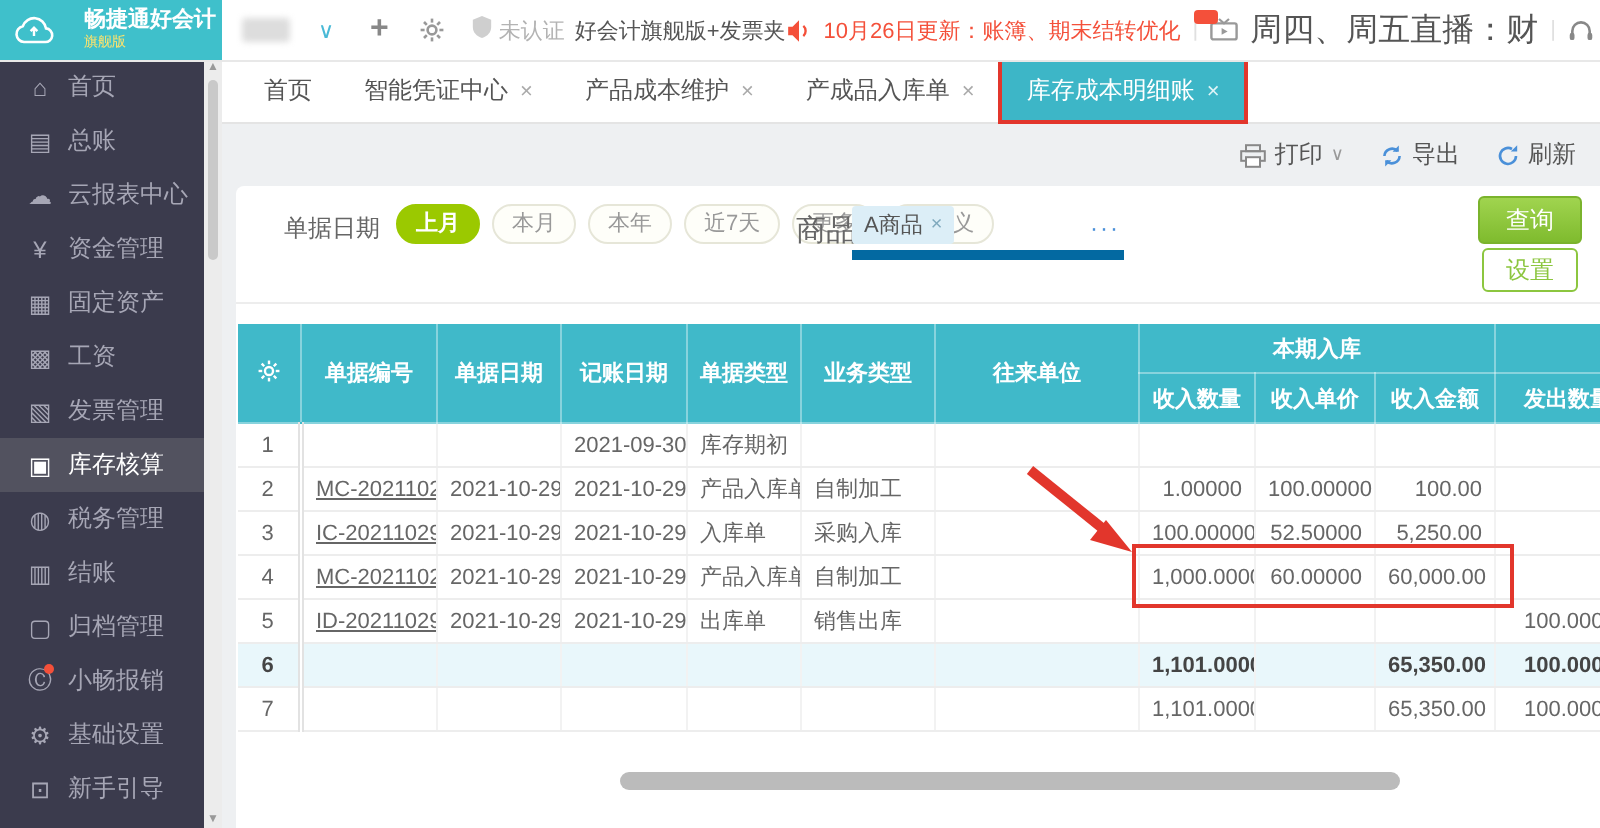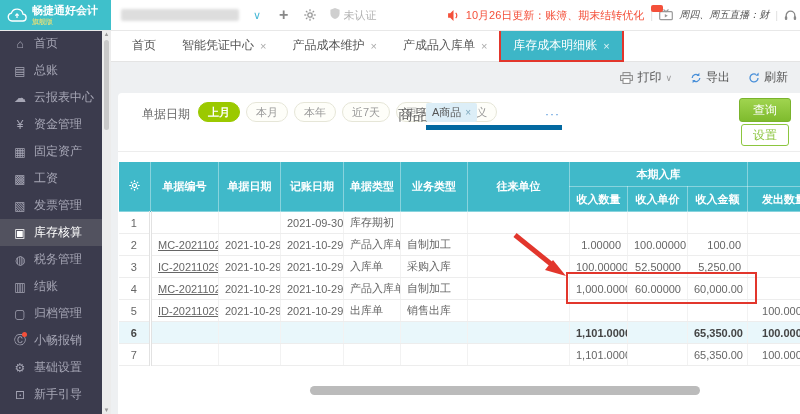--- a/index.html
+++ b/index.html
@@ -3,33 +3,33 @@
 <meta charset="utf-8">
 <style>
   html,body{margin:0;padding:0;}
   body{width:800px;height:414px;overflow:hidden;position:relative;
        font-family:"Liberation Sans","DejaVu Sans",sans-serif;background:#eef0f2;
        -webkit-font-smoothing:antialiased;}
   
   .topbar{position:absolute;top:0;left:0;width:800px;height:30px;background:#fff;
           border-bottom:1px solid #e8e8e8;display:flex;align-items:center;z-index:6;white-space:nowrap;}
   .logo{width:111px;height:30px;background:#3fc0cb;color:#fff;display:flex;align-items:center;
-        gap:5px;padding-left:7px;box-sizing:border-box;flex:0 0 111px;}
+        gap:15px;padding-left:7px;box-sizing:border-box;flex:0 0 111px;}
   .logo-col{line-height:1;}
   .logo-title{font-size:11px;font-weight:bold;letter-spacing:0;}
   .logo-edition{font-size:7px;color:#ffe36b;margin-top:2px;}
   .redacted{width:118px;height:12px;background:#dddddd;filter:blur(1.5px);border-radius:2px;margin-left:10px;}
   .chev{color:#49b9d6;font-size:11px;margin-left:14px;}
   .plus{color:#888;font-size:16px;margin-left:18px;font-weight:bold;line-height:1;}
   .tb-ic{margin-left:16px;display:inline-flex;align-items:center;}
   .auth{display:inline-flex;align-items:flex-start;gap:3px;color:#b3b3b3;font-size:11px;margin-left:14px;}
   .prod{color:#555;font-size:11px;margin-left:5px;}
   .top-right{margin-left:auto;display:flex;align-items:center;gap:6px;padding-right:3px;}
   .announce{color:#f4503a;font-size:11px;}
-  .live-text{color:#555;font-size:10px;font-style:italic;}
+  .live-text{color:#555;font-size:16px;}
   .vdiv{color:#e0e0e0;font-size:11px;}
   .tvwrap{position:relative;display:inline-flex;}
   .live-badge{position:absolute;left:-8px;top:-4px;width:12px;height:7px;background:#f4503a;border-radius:2px;}
   
   .sidebar{position:absolute;top:30px;left:0;width:102px;bottom:0;background:#3b3b4d;z-index:5;}
   .side-item{height:27px;display:flex;align-items:center;gap:7px;padding-left:13px;color:#a6a6b5;font-size:12px;cursor:pointer;position:relative;}
   .side-item.active{background:#52525f;color:#fff;}
   .side-icon{width:14px;font-size:12px;text-align:center;flex:0 0 14px;}
   .side-dot{position:absolute;left:22px;top:5px;width:5px;height:5px;background:#f4503a;border-radius:50%;}
   .side-scroll{position:absolute;top:30px;left:102px;width:9px;bottom:0;background:#ececec;z-index:5;}
@@ -116,20 +116,21 @@
           <line x1="8.6" y1="3.4" x2="10" y2="2"></line>
         </g>
       </svg>
   </span>
   <span class="auth">
     <svg width="10" height="11" viewBox="0 0 10 12">
         <path d="M5 0l5 2v4c0 3-2 5-5 6-3-1-5-3-5-6V2z" fill="#cfcfcf"></path>
       </svg>
     <span>未认证</span>
   </span>
+  <span class="prod">好会计旗舰版+发票夹</span>
   <div class="top-right">
     <svg width="13" height="13" viewBox="0 0 12 12">
       <path d="M1 4h2l3-3v10L3 8H1z" fill="#f4503a"></path>
         <path d="M8 3.6c1.4 1.2 1.4 3.6 0 4.8" stroke="#f4503a" stroke-width="1.1" fill="none"></path>
     </svg>
     <span class="announce">10月26日更新：账簿、期末结转优化</span>
     <span class="vdiv">|</span>
     <span class="tvwrap">
       <span class="live-badge"></span>
       <svg width="14" height="12" viewBox="0 0 14 12">

